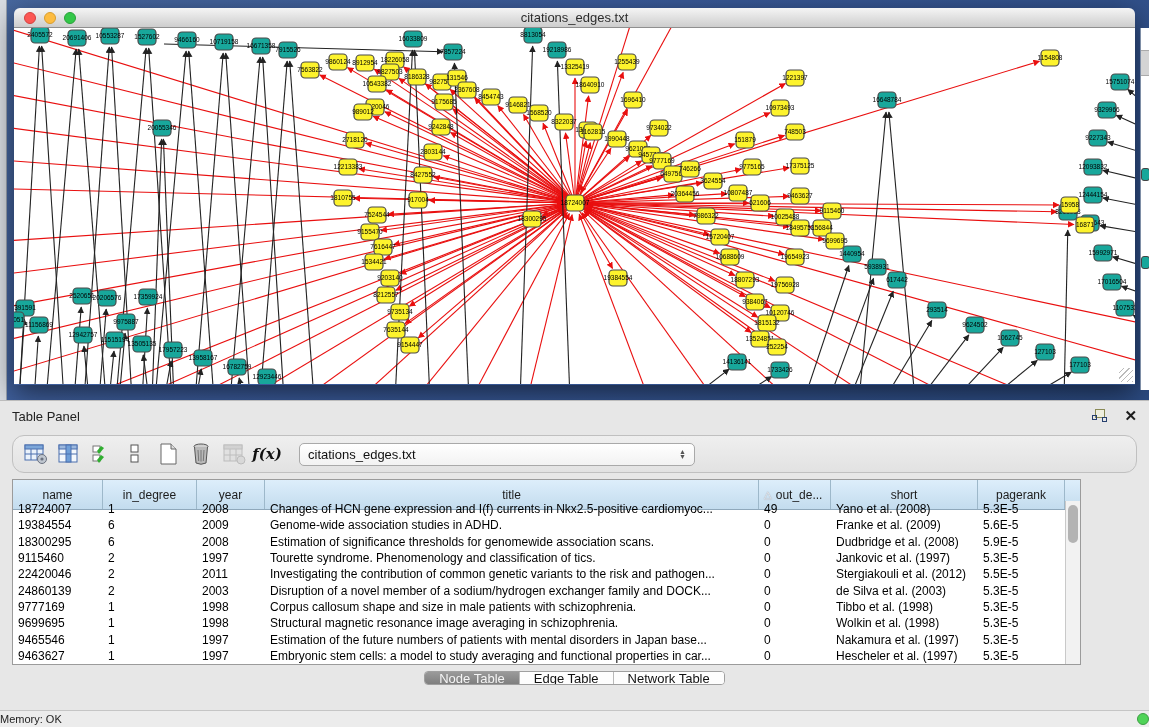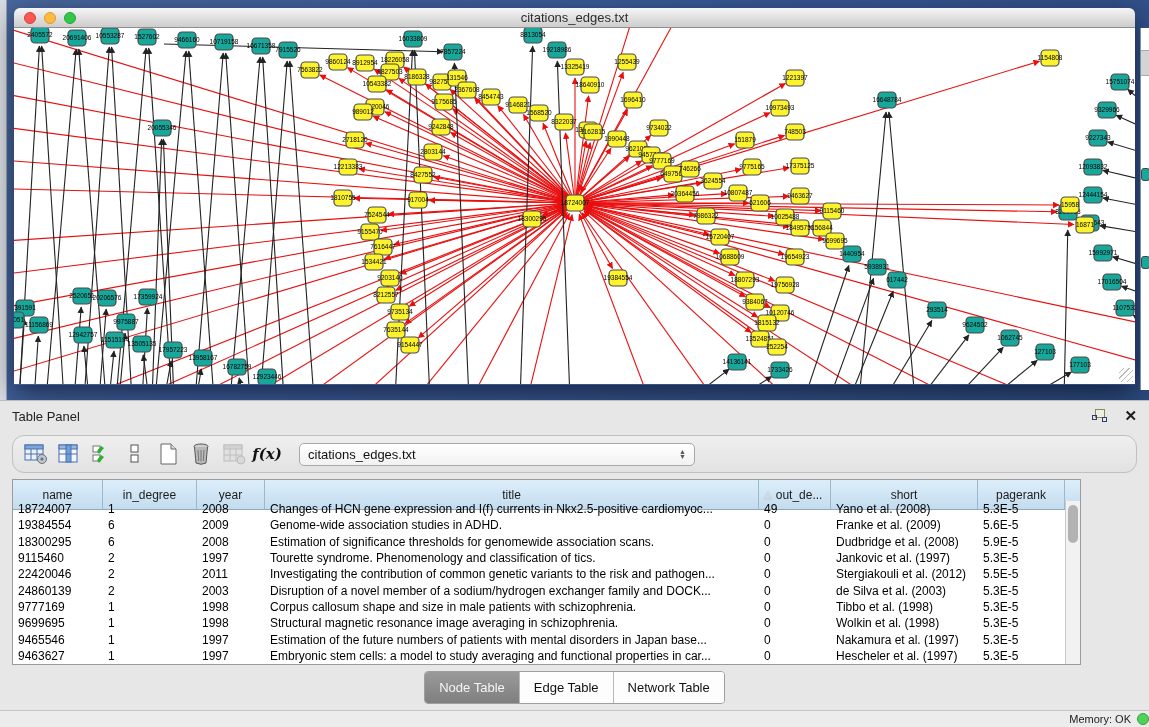--- a/index.html
+++ b/index.html
@@ -55,27 +55,27 @@
   .sort-tri { font-size:10px; color:#f8f8f8; text-shadow:0 0 1px #667; margin-right:4px; }
   .grid-body { position:absolute; left:0; top:21px; right:15px; bottom:0; overflow:hidden; }
   .grid-row { display:flex; height:16.3px; }
   .gr-cell { font-size:12px; color:#000; padding-left:5px; overflow:hidden; white-space:nowrap; display:flex; align-items:center; }
   .c0{width:90px;} .c1{width:94px;} .c2{width:68px;} .c3{width:494px;} .c4{width:72px;} .c5{width:147px;} .c6{width:87px;}
   .gh-cell.c4 { justify-content:flex-start; padding-left:5px; }
   .vscroll { position:absolute; right:0; top:21px; bottom:0; width:15px; background:#f2f2f2; border-left:1px solid #c9c9c9; }
   .vthumb { position:absolute; left:2px; top:4px; width:10px; height:38px; border-radius:5px; background:#b3b3b3; }
 
   .tabbar { position:absolute; left:0; right:0; top:270px; display:flex; justify-content:center; }
-  .seg { display:flex; border:1px solid #9f9f9f; border-radius:4px; overflow:hidden; background:#fdfdfd; height:33px; }
+  .seg { display:flex; border:1px solid #9f9f9f; border-radius:4px; overflow:hidden; background:#fdfdfd; height:14px; }
   .seg-btn { font-size:13px; padding:0 14px; display:flex; align-items:center; color:#111; border-right:1px solid #b9b9b9; background:#fdfdfd; }
   .seg-btn:last-child { border-right:none; }
   .seg-btn.active { background:linear-gradient(#9a9a9a,#7f7f7f); color:#f5f5f5; }
 
   .statusbar { position:absolute; left:0; top:710px; width:1149px; height:17px; background:#ececec;
-               border-top:1px solid #c5c5c5; display:flex; align-items:center; justify-content:flex-end; }
+               border-top:1px solid #c5c5c5; display:flex; align-items:center; justify-content:space-between; }
   .mem-label { font-size:11px; color:#222; margin-right:6px; }
   .mem-dot { width:12px; height:12px; border-radius:50%; background:#4fd357; border:1px solid #3d9e44; }
 </style>
 </head>
 <body>
 
 <div class="screen">
 
   <div class="desktop">
     <div class="desktop-left-strip"></div>

